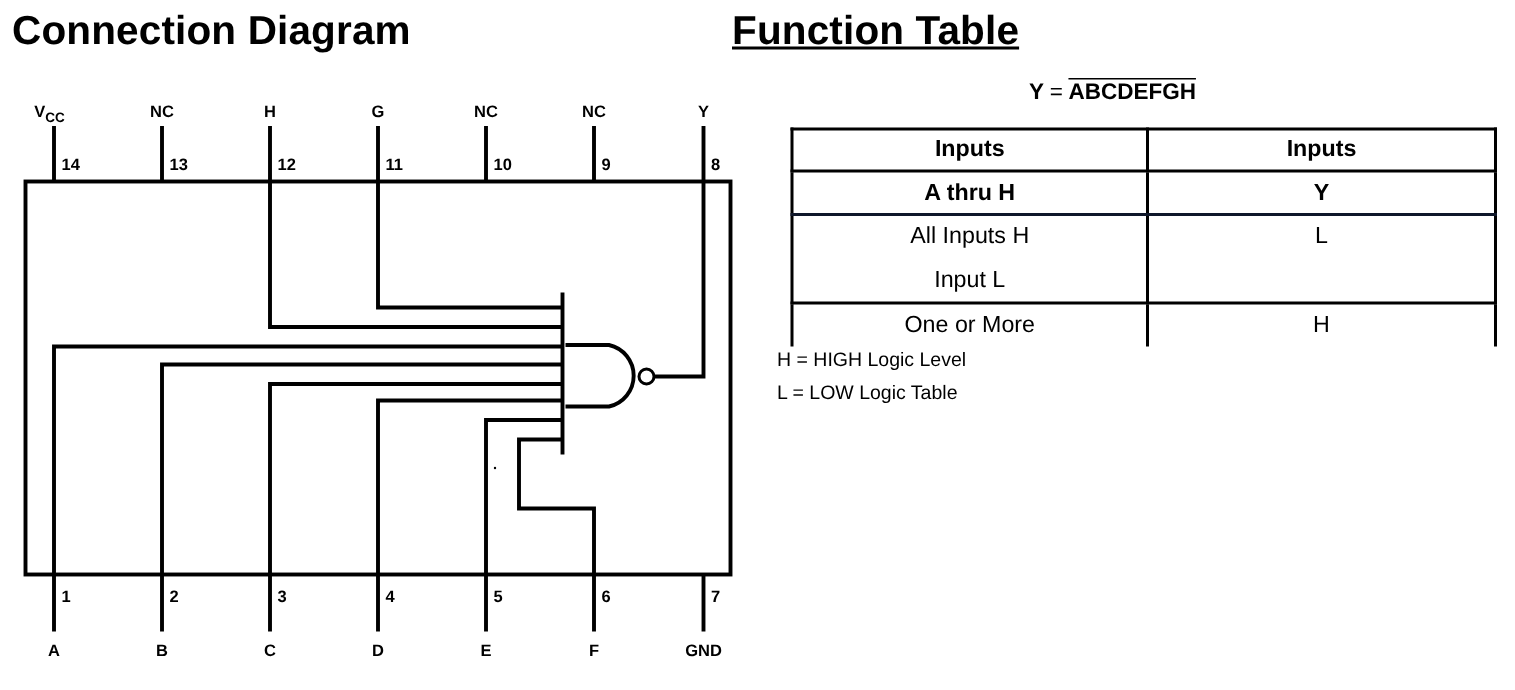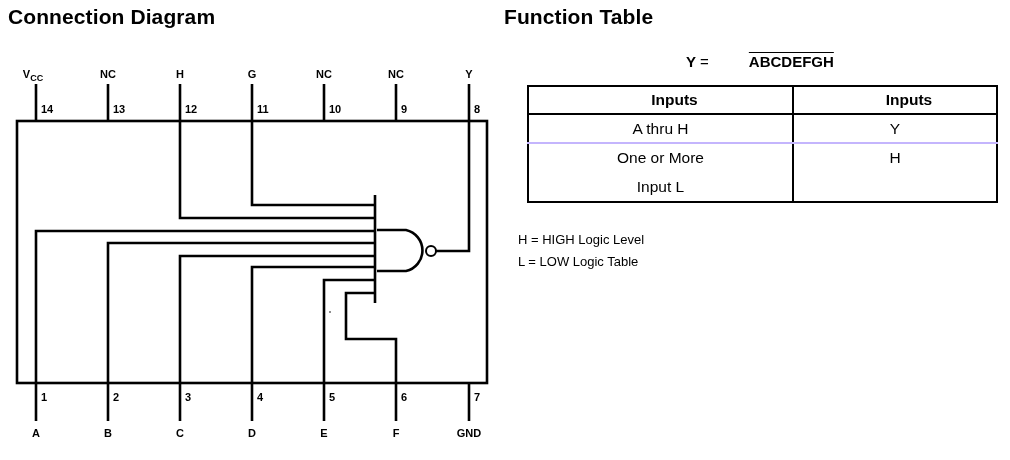--- a/index.html
+++ b/index.html
@@ -1,33 +1,33 @@
 <!DOCTYPE html>
 <html><head>
 <meta charset="utf-8">
 <style>
   html, body { margin: 0; padding: 0; background: #ffffff; }
   body { width: 1010px; height: 460px; position: relative; overflow: hidden;
          font-family: "Liberation Sans", sans-serif; color: #000; }
-  .heading { position: absolute; top: 5px; font-size: 21px; font-weight: bold;
+  .heading { position: absolute; top: 5px; font-size: 27px; font-weight: bold;
              font-family: "Liberation Sans", sans-serif; letter-spacing: 0.1px; }
   #conn-title { left: 8px; }
-  #func-title { left: 504px; }
+  #func-title { left: 488px; text-decoration: underline; }
   svg#diagram { position: absolute; left: 0; top: 0; }
   .pinlbl { font-family: "Liberation Sans", sans-serif; font-size: 11px; font-weight: bold; }
   .pinnum { font-family: "Liberation Sans", sans-serif; font-size: 11px; font-weight: bold; }
   .eq { position: absolute; top: 53px; left: 686px; font-size: 15px; font-weight: bold; }
-  .eq .over { text-decoration: overline; margin-left: 36px; }
+  .eq .over { text-decoration: overline; }
   .eq .eqsign { font-weight: normal; }
   table.ft { position: absolute; left: 527px; top: 85px; width: 471px;
              border-collapse: collapse; font-size: 15.5px; }
   table.ft td { border-left: 2px solid #000; border-right: 2px solid #000;
                 text-align: center; padding: 0; }
-  table.ft tr.h1 td { border-top: 2px solid #000; border-bottom: 2px solid #000; height: 26px; font-weight: bold; padding-left: 28px; }
-  table.ft tr.h2 td { border-bottom: 2px solid #c4b5fd; height: 27px; font-weight: normal; }
+  table.ft tr.h1 td { border-top: 2px solid #000; border-bottom: 2px solid #000; height: 26px; font-weight: bold; }
+  table.ft tr.h2 td { border-bottom: 2px solid #0f172a; height: 27px; font-weight: bold; }
   table.ft tr.r td { height: 28px; }
   table.ft tr.r.last td { border-bottom: 2px solid #000; height: 29px; }
   .legend { position: absolute; left: 518px; font-size: 13px; }
 </style>
 </head>
 <body>
 
 <div id="conn-title" class="heading">Connection Diagram</div>
 <div id="func-title" class="heading">Function Table</div>
 
@@ -148,24 +148,28 @@
   <tbody>
       <tr class="h1">
     <td style="width:235px">Inputs</td>
     <td>Inputs</td>
   </tr>
   <tr class="h2">
     <td>A thru H</td>
     <td>Y</td>
   </tr>
   <tr class="r">
-    <td>One or More</td>
-    <td>H</td>
+    <td>All Inputs H</td>
+    <td>L</td>
   </tr>
   <tr class="r last">
     <td>Input L</td>
     <td></td>
+  </tr>
+  <tr class="r">
+    <td>One or More</td>
+    <td>H</td>
   </tr>
 </tbody>
   </table>
 
 <div class="legend" style="top:232px">H = HIGH Logic Level</div>
 <div class="legend" style="top:254px">L = LOW Logic Table</div>
 
 </body></html>

